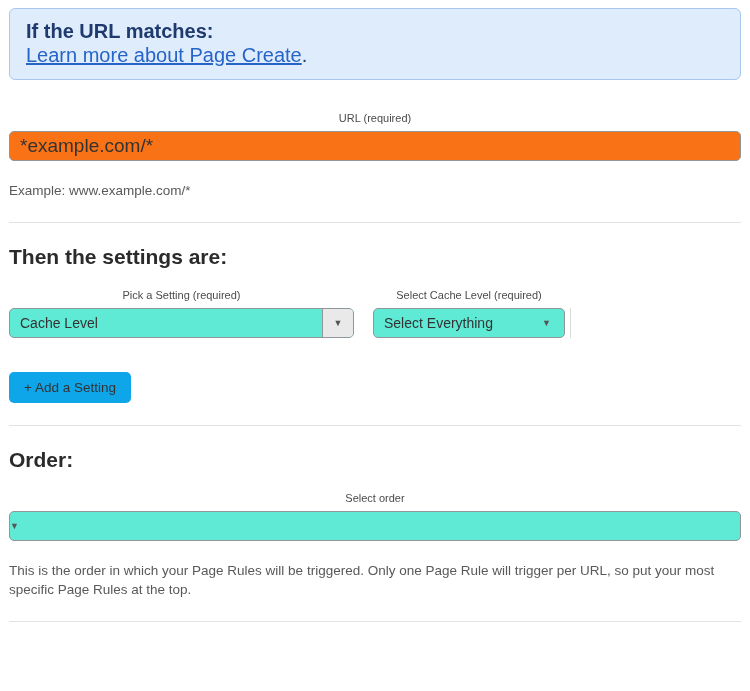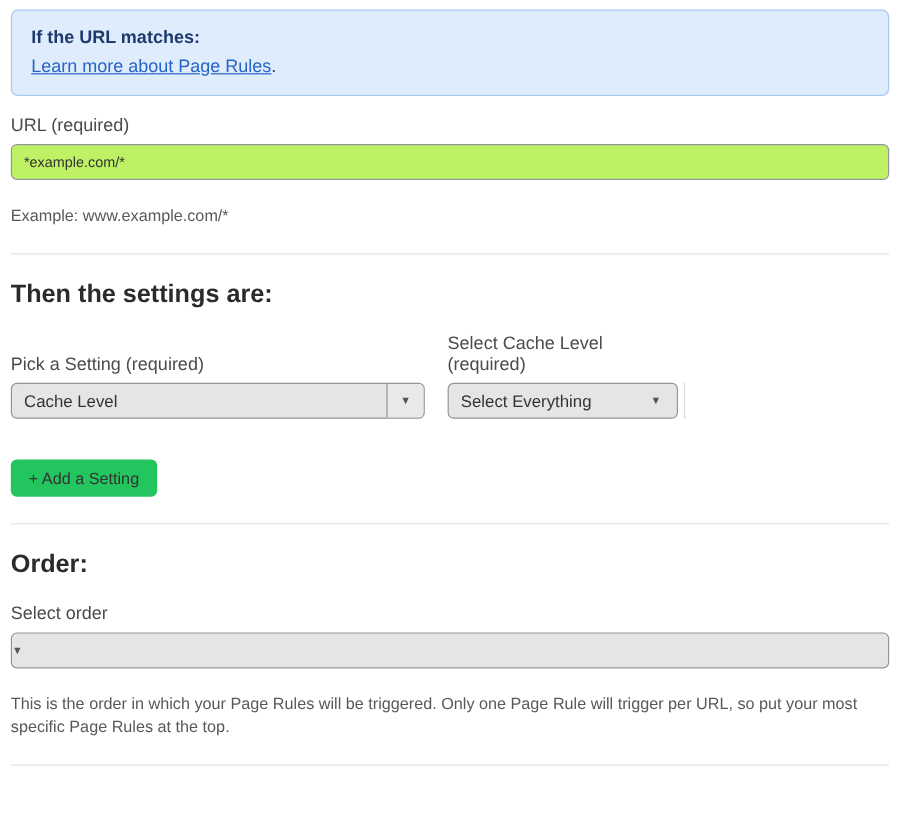--- a/index.html
+++ b/index.html
@@ -14,91 +14,91 @@
   h1.page-title {
     font-size: 20px; font-weight: bold; color: #2e2e2e;
     margin: 2px 0 18px 1px; letter-spacing: 0.1px;
   }
 
   .info-box {
     background: #dfecfc;
     border: 1px solid #a9c8ef;
     border-radius: 6px;
     padding: 11px 16px 12px 16px;
-    font-size: 15px; line-height: 23.5px;
+    font-size: 20px; line-height: 23.5px;
     color: #1e3a6e;
-    margin-bottom: 16px;
+    margin-bottom: 32px;
   }
   .info-box .info-heading { font-weight: bold; }
   .info-box a.info-link {
     color: #2764c8; text-decoration: underline; cursor: pointer;
   }
 
   .field-label {
-    font-size: 15px; color: #4b4b4b; display: block; margin-bottom: 7px;
+    font-size: 11px; color: #4b4b4b; display: block; margin-bottom: 7px; text-align: center;
   }
   .text-input {
     width: 100%; height: 30px;
     border: 1px solid #91969b; border-radius: 5px;
-    padding: 0 10px; font-size: 12px; color: #333;
+    padding: 0 10px; font-size: 19px; color: #333;
     font-family: "Liberation Sans", sans-serif;
-    background: #bef264; outline: none;
+    background: #f97316; outline: none;
   }
   .hint {
     font-size: 13.5px; color: #595959; margin-top: 20px; line-height: 19px;
   }
 
   hr.divider {
     border: none; border-top: 1px solid #e3e3e3; margin: 22px 0;
   }
 
   h2.section-heading {
     font-size: 21px; font-weight: bold; color: #2b2b2b; margin-bottom: 20px;
   }
 
   .settings-row { display: flex; align-items: flex-end; }
   .field-col-1 { width: 345px; margin-right: 19px; }
   .field-col-2 { width: 192px; }
 
   .select {
     height: 30px; border: 1px solid #91969b; border-radius: 5px;
-    background: #e5e5e5; display: flex; align-items: center;
+    background: #5eead4; display: flex; align-items: center;
     font-size: 14px; color: #333; cursor: pointer; overflow: hidden;
   }
   .select .select-value { flex: 1; padding: 0 10px; white-space: nowrap; }
   .caret { font-size: 9px; color: #555; line-height: 1; }
   .select .caret-box {
     width: 31px; align-self: stretch; display: flex;
     align-items: center; justify-content: center;
     background: #e9e9e9; border-left: 1px solid #91969b;
   }
   .select .caret-plain { padding-right: 13px; }
 
   .vert-divider {
     width: 1px; height: 30px; background: #d9d9d9; margin-left: 5px;
   }
 
   .btn {
     display: inline-block; border: none; cursor: pointer;
     font-family: "Liberation Sans", sans-serif;
     font-size: 13.5px; color: #333;
-    background: #22c55e; border-radius: 5px;
+    background: #0ea5e9; border-radius: 5px;
     padding: 0 15px; height: 31px; line-height: 31px;
   }
   .btn-add { margin-top: 34px; }
 </style>
 </head>
 <body>
 
 <div class="container">
 
 
   <div class="info-box">
     <div class="info-heading">If the URL matches:</div>
-    <div><a class="info-link">Learn more about Page Rules</a><span>.</span></div>
+    <div><a class="info-link">Learn more about Page Create</a><span>.</span></div>
   </div>
 
   <label class="field-label">URL (required)</label>
   <input class="text-input" type="text" value="*example.com/*" style="">
   <div class="hint">Example: www.example.com/*</div>
 
   <hr class="divider">
 
   <h2 class="section-heading">Then the settings are:</h2>
 

